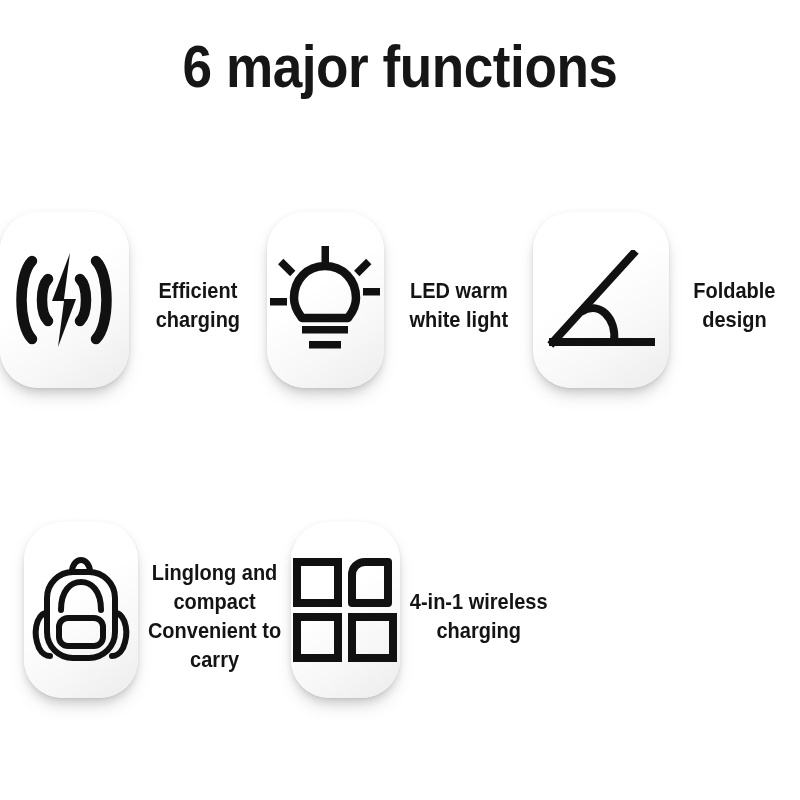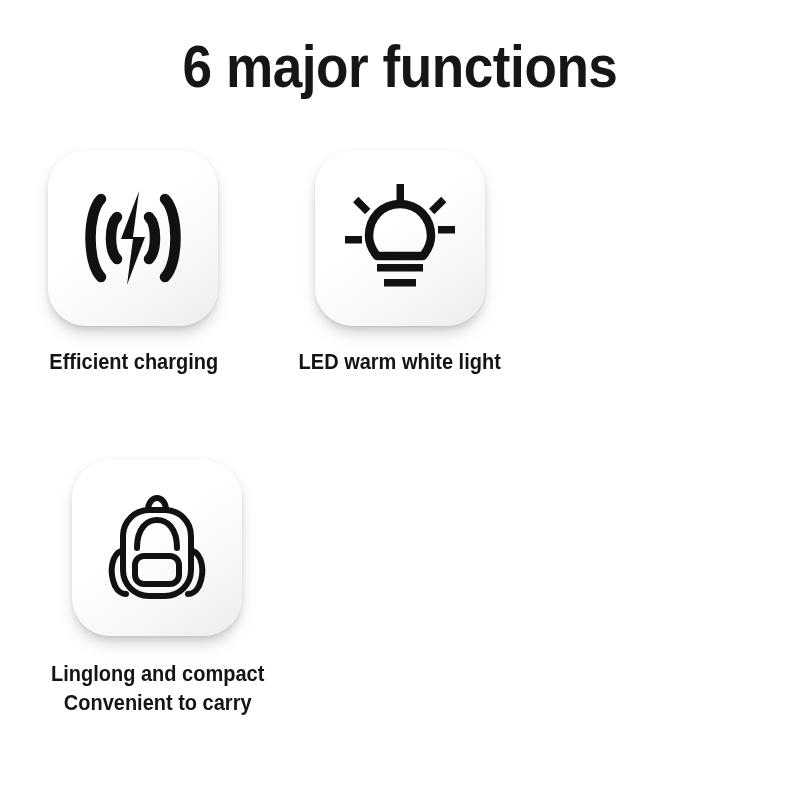--- a/index.html
+++ b/index.html
@@ -50,21 +50,21 @@
   .row {
     display: flex;
     width: 800px;
   }
   .row-1 { height: 310px; }
   .row-2 { height: 310px; padding-left: 24px; }
 
   .cell {
     width: 266.66px;
     display: flex;
-    flex-direction: column;
+    flex-direction: row;
     align-items: center;
     position: relative;
   }
 
   
   .card {
     width: 170px;
     height: 176px;
     border-radius: 38px;
     background: linear-gradient(145deg, #ffffff 0%, #ffffff 42%, #f7f7f7 72%, #ececec 100%);
@@ -144,20 +144,35 @@
               <rect x="0" y="52" width="17" height="7.5" fill="#111"></rect>
               <rect x="93" y="42" width="17" height="7.5" fill="#111"></rect>
               <rect x="13" y="13" width="7.5" height="17" fill="#111" transform="rotate(-45 16.75 21.5)"></rect>
               <rect x="89" y="13" width="7.5" height="17" fill="#111" transform="rotate(45 92.75 21.5)"></rect>
             </svg>
           </span>
         </div>
         <div class="caption">LED warm white light</div>
       </div>
 
+      <div class="cell cell-angle">
+        <div class="card">
+          <span>
+            <svg width="108" height="100" viewBox="0 0 108 100" fill="none">
+
+              <path d="M6 92 L104 92" stroke="#111" stroke-width="8" stroke-linecap="square"></path>
+
+              <path d="M6 92 L86 4" stroke="#111" stroke-width="8" stroke-linecap="square"></path>
+
+              <path d="M34 62 C52 50 70 68 67 92" stroke="#111" stroke-width="8" fill="none" stroke-linecap="butt"></path>
+            </svg>
+          </span>
+        </div>
+        <div class="caption">Foldable design</div>
+      </div>
 
     </div>
 
     <div class="row row-2">
 
       <div class="cell cell-backpack">
         <div class="card">
           <span>
             <svg width="112" height="112" viewBox="0 0 112 112" fill="none">
 
@@ -172,16 +187,29 @@
 
               <rect x="34" y="64" width="44" height="28" rx="9" ry="9" stroke="#111" stroke-width="6" fill="none"></rect>
             </svg>
           </span>
         </div>
         <div class="caption">Linglong and compact
 Convenient to carry</div>
       </div>
 
 
+      <div class="cell cell-grid">
+        <div class="card">
+          <span>
+            <svg width="104" height="104" viewBox="0 0 104 104" fill="none">
+              <rect x="4" y="4" width="41" height="41" stroke="#111" stroke-width="8" fill="none"></rect>
+              <path d="M72 4 L95 4 L95 45 L64 45 L59 45 L59 17 C59 10 64 4 72 4 Z" stroke="#111" stroke-width="8" fill="none" stroke-linejoin="round"></path>
+              <rect x="4" y="59" width="41" height="41" stroke="#111" stroke-width="8" fill="none"></rect>
+              <rect x="59" y="59" width="41" height="41" stroke="#111" stroke-width="8" fill="none"></rect>
+            </svg>
+          </span>
+        </div>
+        <div class="caption">4-in-1 wireless charging</div>
+      </div>
 
     </div>
   </div>
 </div>
 
 </body></html>

